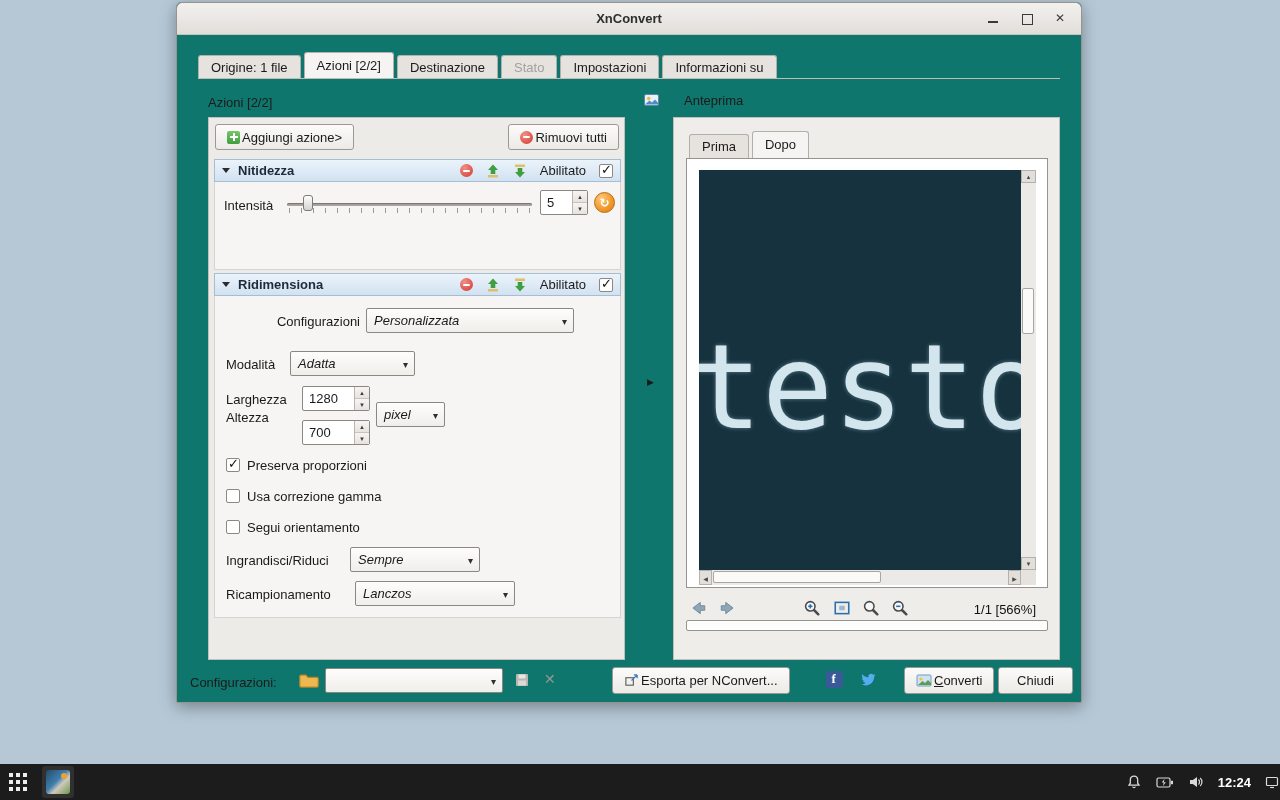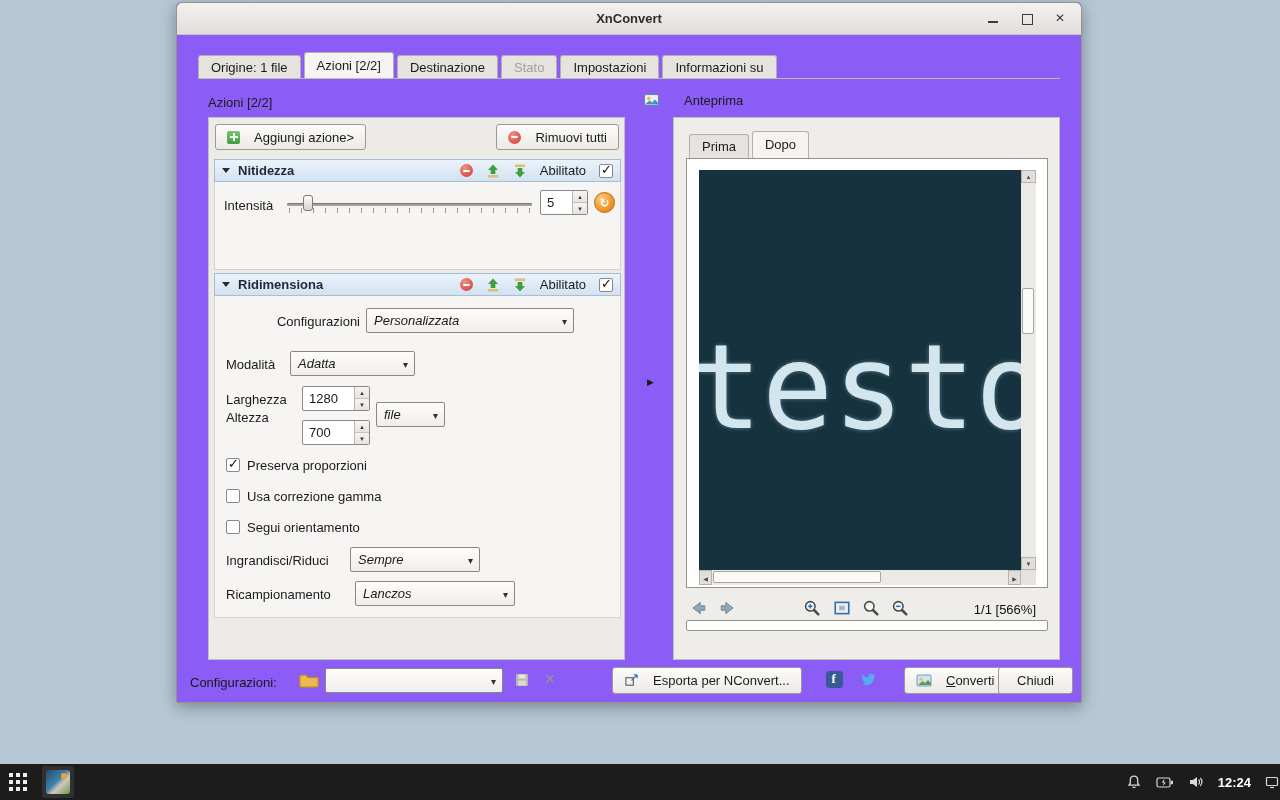--- a/index.html
+++ b/index.html
@@ -7,21 +7,21 @@
   .desktop {
     position:relative; width:1280px; height:800px;
     background:#b6c8d6;
     font-family:"Liberation Sans","DejaVu Sans",sans-serif;
     font-size:13px; color:#1a1a1a;
   }
 
   
   .window {
     position:absolute; left:176px; top:2px; width:906px; height:701px;
-    background:#8b5cf6; border:1px solid #97948f;
+    background:#0f766e; border:1px solid #97948f;
     border-radius:5px 5px 2px 2px;
     box-shadow:0 4px 16px rgba(0,0,0,.35);
   }
   .titlebar {
     position:absolute; left:0; top:0; right:0; height:32px;
     background:linear-gradient(#f3f1ee,#e1deda);
     border-bottom:1px solid #c6c3bf; border-radius:5px 5px 0 0;
     display:flex; align-items:center; justify-content:center;
     font-weight:bold; font-size:13px; color:#2e2e2e;
   }
@@ -42,21 +42,21 @@
   .tab.disabled { color:#a3a19e; }
   .tabline { position:absolute; left:21px; right:21px; top:75px; height:1px; background:#c0bdb9; }
 
   
   .left-title { position:absolute; left:31px; top:92px; }
   .panel { position:absolute; border:1px solid #c2c0bc; }
   .panel.actions { left:31px; top:114px; width:417px; height:543px; background:#edebe8; }
   .panel.preview { left:496px; top:114px; width:387px; height:543px; background:#efedea; }
 
   .btn {
-    display:inline-flex; align-items:center; gap:14px; height:26px; padding:0 11px;
+    display:inline-flex; align-items:center; gap:2px; height:26px; padding:0 11px;
     background:linear-gradient(#fcfbfa,#eceae6); border:1px solid #9c9995;
     border-radius:3px; font-size:13px; color:#1a1a1a; cursor:default; white-space:nowrap;
   }
   .toolbar-add { position:absolute; left:6px; top:6px; }
   .toolbar-remove { position:absolute; right:5px; top:6px; }
   .icon-plus { width:13px; height:13px; border-radius:2px; background:linear-gradient(#79c56a,#3f9e3f); position:relative; }
   .icon-plus::before, .icon-plus::after { content:""; position:absolute; background:#fff; }
   .icon-plus::before { left:2.5px; right:2.5px; top:5.5px; height:2px; }
   .icon-plus::after { top:2.5px; bottom:2.5px; left:5.5px; width:2px; }
   .icon-minus-circle { width:13px; height:13px; border-radius:50%; background:radial-gradient(circle at 35% 30%,#f09088,#d4352a); position:relative; }
@@ -270,21 +270,21 @@
         <span class="field-label" style="left:12px; top:119px;">Larghezza</span>
         <div class="spin" style="left:88px; top:113px; width:68px;">
           <div class="spin-val">1280</div>
           <div class="spin-btns">
             <div class="spin-up"></div>
             <div class="spin-down"></div>
           </div>
         </div>
 
         <div class="combo" style="left:162px; top:129px; width:69px;">
-          <span>file</span>
+          <span>pixel</span>
         </div>
 
         <span class="field-label" style="left:12px; top:137px;">Altezza</span>
         <div class="spin" style="left:88px; top:147px; width:68px;">
           <div class="spin-val">700</div>
           <div class="spin-btns">
             <div class="spin-up"></div>
             <div class="spin-down"></div>
           </div>
         </div>

